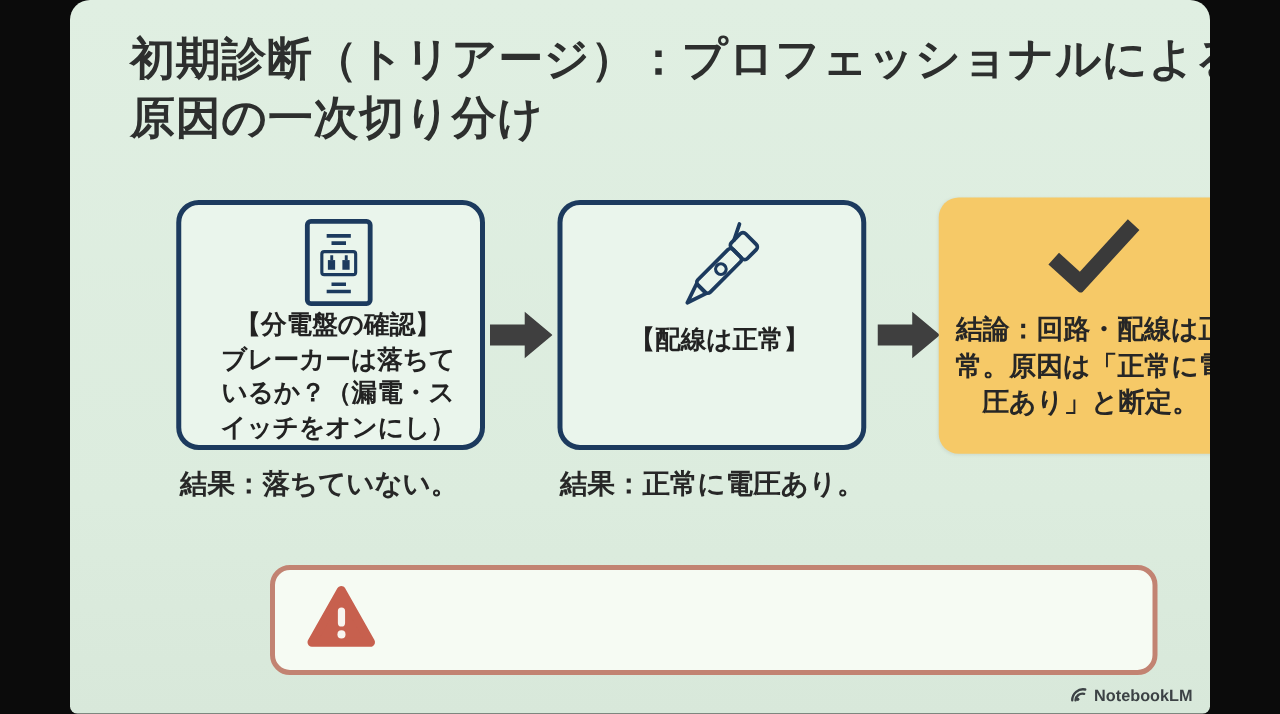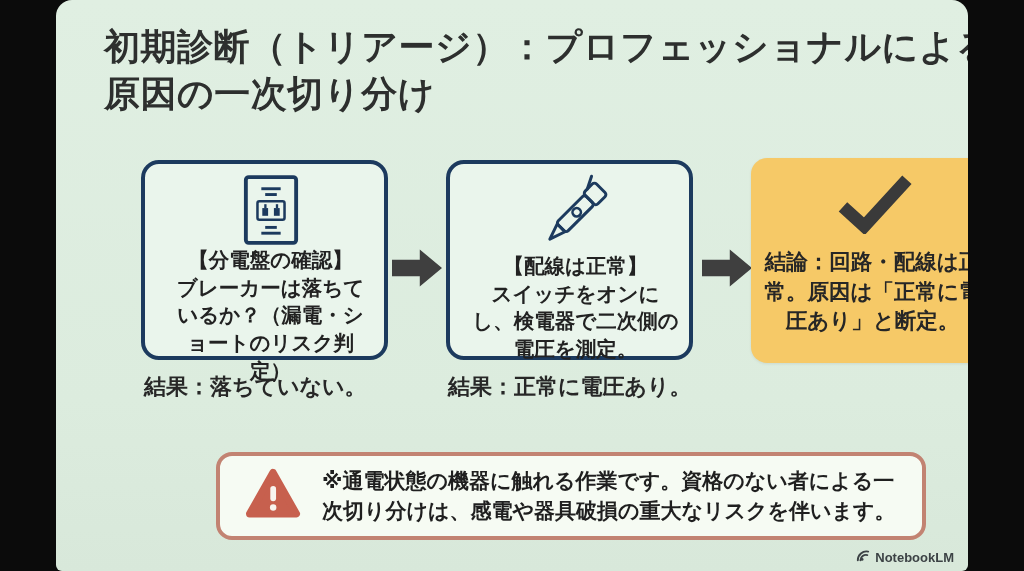--- a/index.html
+++ b/index.html
@@ -49,21 +49,21 @@
     position:absolute; left:160px; top:452px; width:710px; height:88px;
     background:#f6fbf3; border:4px solid #c28372; border-radius:16px;
     box-sizing:border-box;
     display:flex; align-items:center; gap:20px; padding:0 20px 0 24px;
   }
   .warning-text {
     font-size:21px; font-weight:bold; color:#1f1f1f; line-height:1.42; flex:1;
   }
   .watermark {
     position:absolute; right:14px; bottom:6px;
-    display:flex; align-items:center; gap:5px;
+    display:flex; gap:5px;
     font-size:13px; font-weight:600; color:#3c4245;
   }
 </style>
 </head>
 <body>
 
 <div class="stage">
   <div class="slide">
 
     <div class="title">初期診断（トリアージ）：プロフェッショナルによる原因の一次切り分け</div>
@@ -77,41 +77,40 @@
           <rect x="16" y="28" width="28" height="19" rx="2" fill="none" stroke="#1c3a5e" stroke-width="2.6"></rect>
           <rect x="21" y="35" width="6" height="8" fill="#1c3a5e"></rect>
           <rect x="33" y="35" width="6" height="8" fill="#1c3a5e"></rect>
           <rect x="23" y="31" width="2.4" height="4" fill="#1c3a5e"></rect>
           <rect x="35" y="31" width="2.4" height="4" fill="#1c3a5e"></rect>
           <line x1="24" y1="55" x2="36" y2="55" stroke="#1c3a5e" stroke-width="3"></line>
           <line x1="20" y1="61" x2="40" y2="61" stroke="#1c3a5e" stroke-width="3"></line>
         </svg>
       </div>
       <div class="step-text">【分電盤の確認】</div>
-      <div class="step-text">ブレーカーは落ちているか？（漏電・ショートのリスク判定）</div>
+      <div class="step-text">ブレーカーは落ちているか？（漏電・スイッチをオンにし）</div>
     </div>
 
     <svg class="flow-arrow" style="left:336px;" viewBox="0 0 54 44">
       <polygon points="0,13 30,13 30,2 54,22 30,42 30,31 0,31" fill="#3f3f3f"></polygon>
     </svg>
 
     <div class="step-box" style="left:390px;">
       <div class="icon-wrap">
         <svg width="78" height="78" viewBox="0 0 78 78">
           <g transform="rotate(-45 39 39)">
             <polygon points="2,39 18,33.5 18,44.5" fill="none" stroke="#1c3a5e" stroke-width="3" stroke-linejoin="round"></polygon>
             <rect x="18" y="32" width="40" height="14" rx="3" fill="none" stroke="#1c3a5e" stroke-width="3"></rect>
             <circle cx="40" cy="39" r="4.2" fill="none" stroke="#1c3a5e" stroke-width="2.6"></circle>
             <rect x="58" y="30" width="16" height="18" rx="3" fill="none" stroke="#1c3a5e" stroke-width="3"></rect>
             <line x1="64" y1="30" x2="76" y2="24" stroke="#1c3a5e" stroke-width="3" stroke-linecap="round"></line>
           </g>
         </svg>
       </div>
       <div class="step-text">【配線は正常】</div>
-      <div class="step-text">スイッチをオンにし、検電器で二次側の電圧を測定。</div>
     </div>
 
     <svg class="flow-arrow" style="left:646px;" viewBox="0 0 54 44">
       <polygon points="0,13 30,13 30,2 54,22 30,42 30,31 0,31" fill="#3f3f3f"></polygon>
     </svg>
 
     <div class="conclusion-box">
       <span>
         <svg width="88" height="62" viewBox="0 0 90 64">
           <path d="M14 36 L36 56 L80 8" fill="none" stroke="#3a3a3a" stroke-width="13" stroke-linecap="butt"></path>
@@ -124,21 +123,20 @@
     <div class="result-label" style="left:88px;">結果：落ちていない。</div>
 
     <div class="warning-box">
       <span>
         <svg width="58" height="54" viewBox="0 0 64 60">
           <path d="M32 6 L58 52 L6 52 Z" fill="#c7604e" stroke="#c7604e" stroke-width="8" stroke-linejoin="round"></path>
           <rect x="29" y="21" width="6.4" height="17" rx="3.2" fill="#f8f4ef"></rect>
           <circle cx="32.2" cy="45" r="3.6" fill="#f8f4ef"></circle>
         </svg>
       </span>
-      <div class="warning-text">※通電状態の機器に触れる作業です。資格のない者による一次切り分けは、感電や器具破損の重大なリスクを伴います。</div>
     </div>
 
     <div class="watermark">
       <span>
         <svg width="14" height="13" viewBox="0 0 16 15">
           <path d="M2 13 A10 10 0 0 1 14 3" fill="none" stroke="#3c4245" stroke-width="2.2" stroke-linecap="round"></path>
           <path d="M5 13 A6.5 6.5 0 0 1 13 7" fill="none" stroke="#3c4245" stroke-width="2.2" stroke-linecap="round"></path>
           <circle cx="7" cy="12" r="1.6" fill="#3c4245"></circle>
         </svg>
       </span>

